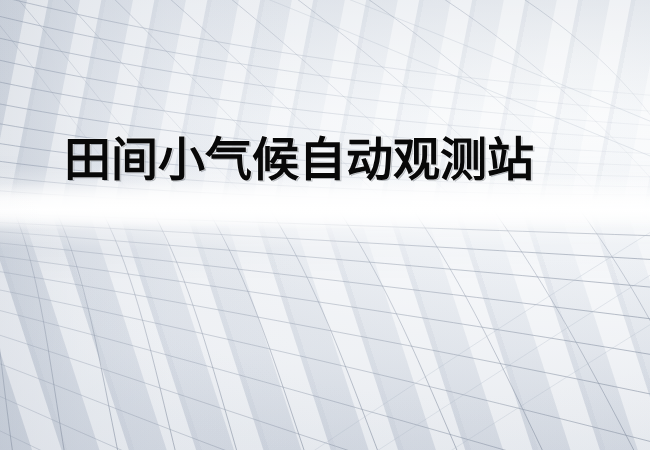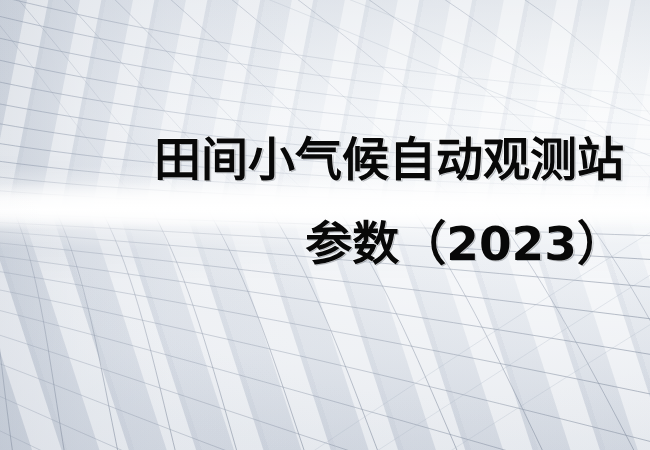--- a/index.html
+++ b/index.html
@@ -7,21 +7,20 @@
   body{
     font-family:"DejaVu Sans","Liberation Sans",sans-serif;
   }
   #slide{
     position:relative;
     width:650px;
     height:450px;
     overflow:hidden;
     background:#a16207;
     user-select:none;
-    text-align:right;
   }
 
   
   .bg-layer{position:absolute;inset:0;}
 
   
   .bg-base{
     background:
       radial-gradient(120% 95% at 88% 12%, #fdfefe 0%, #f7f9fb 22%, #eef1f5 48%, #e2e6ec 72%, #dadfe7 100%),
       linear-gradient(118deg,#d7dce4 0%,#e2e6ec 28%,#eef1f6 55%,#f8fafc 78%,#ffffff 100%);
@@ -220,16 +219,15 @@
       </g>
     </g>
   </svg>
 
   <div class="bg-layer bg-glow"></div>
   <div class="bg-layer bg-glow2"></div>
   <div class="bg-layer bg-vignette"></div>
 
   <div id="title-block">
     <div class="title-line l1">田间小气候自动观测站</div>
-    <div class="title-line l2">参数（2023）</div>
   </div>
 
 </div>
 
 </body></html>

